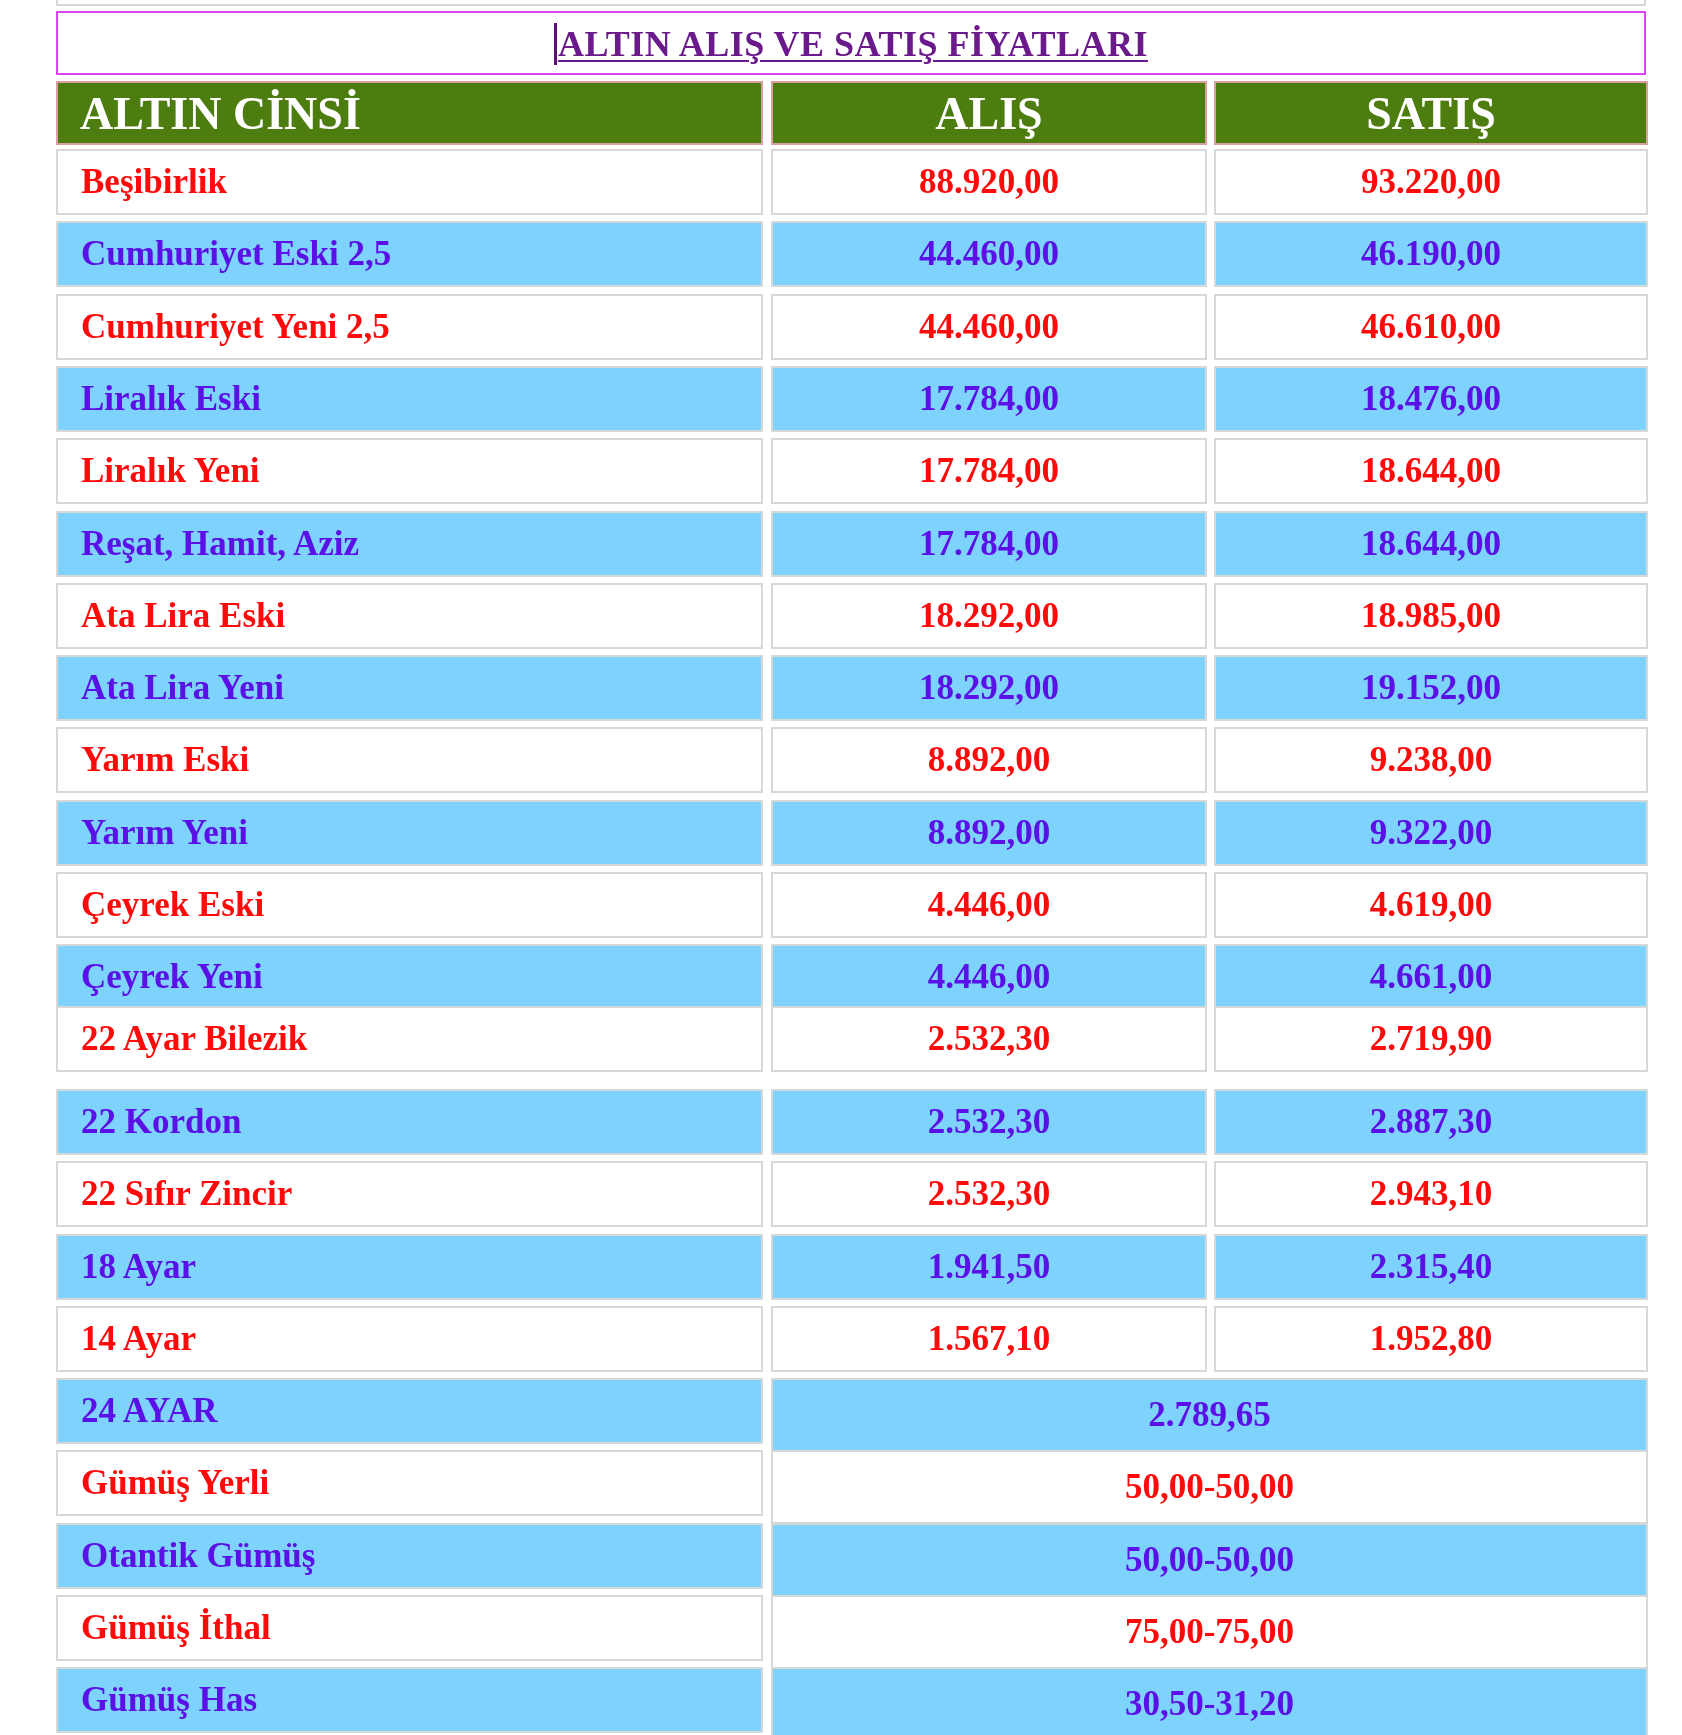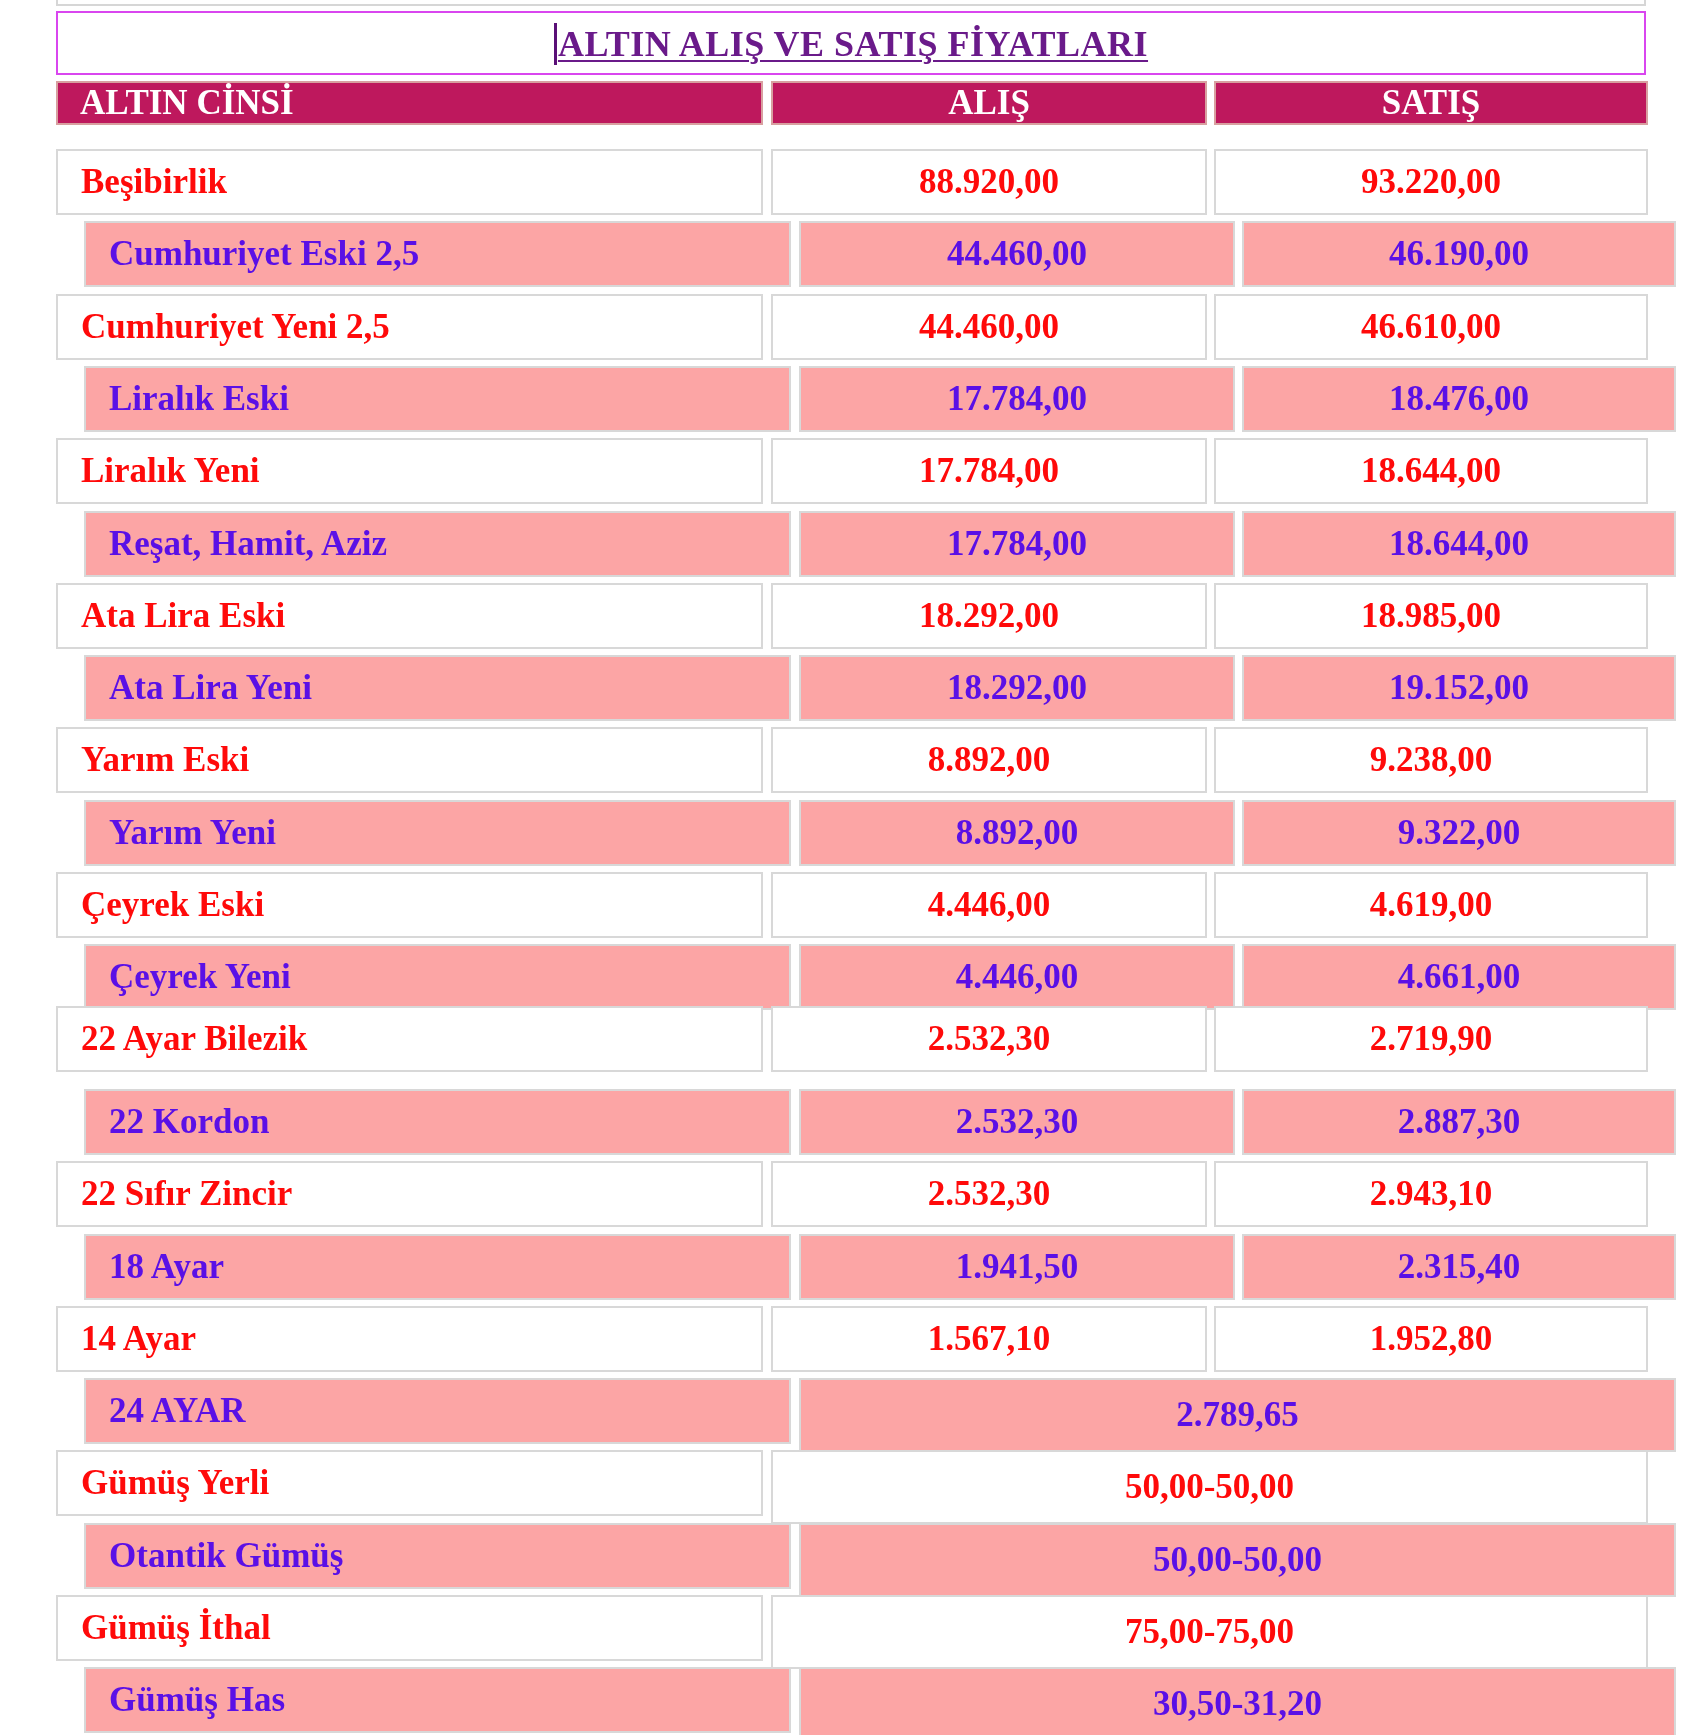--- a/index.html
+++ b/index.html
@@ -14,24 +14,24 @@
                 text-underline-offset: 4px; letter-spacing: 0.5px; position: relative; padding-left: 4px; }
   .titlebox a .caret { position: absolute; left: 0; top: 0; width: 3px; height: 42px; background: #5a1077; }
   .grid { position: absolute; left: 56px; top: 81px; width: 1592px; }
   .row { position: absolute; left: 0; width: 1592px; height: 66px; }
   .cell { position: absolute; top: 0; height: 62px; border: 2px solid #d8d8d8; box-sizing: content-box;
           display: flex; align-items: center; font-weight: bold; font-size: 35px; }
   .c1 { left: 0; width: 707px; padding-left: 23px; box-sizing: border-box; height: 66px; }
   .c2 { left: 715px; width: 436px; justify-content: center; box-sizing: border-box; height: 66px; }
   .c3 { left: 1158px; width: 434px; justify-content: center; box-sizing: border-box; height: 66px; }
   .cspan { left: 715px; width: 877px; justify-content: center; box-sizing: border-box; height: 74px; }
-  .header .cell { background: #be185d; color: #ffffff; border-color: #d8a0a0; font-size: 35px; height: 44px; }
+  .header .cell { background: #4d7c0f; color: #ffffff; border-color: #d8a0a0; font-size: 46px; height: 64px; }
   .header .c1 { padding-left: 22px; }
   .odd .cell { background: #ffffff; color: #ff0a0a; }
-  .even .cell { background: #fca5a5; color: #5a10e6; margin-left: 28px; }
+  .even .cell { background: #7dd3fc; color: #5a10e6; }
 </style>
 </head>
 <body>
 
 <div class="topbox"></div>
 
 <div class="titlebox">
   <a><span class="caret"></span><span>ALTIN ALIŞ VE SATIŞ FİYATLARI</span></a>
 </div>
 

